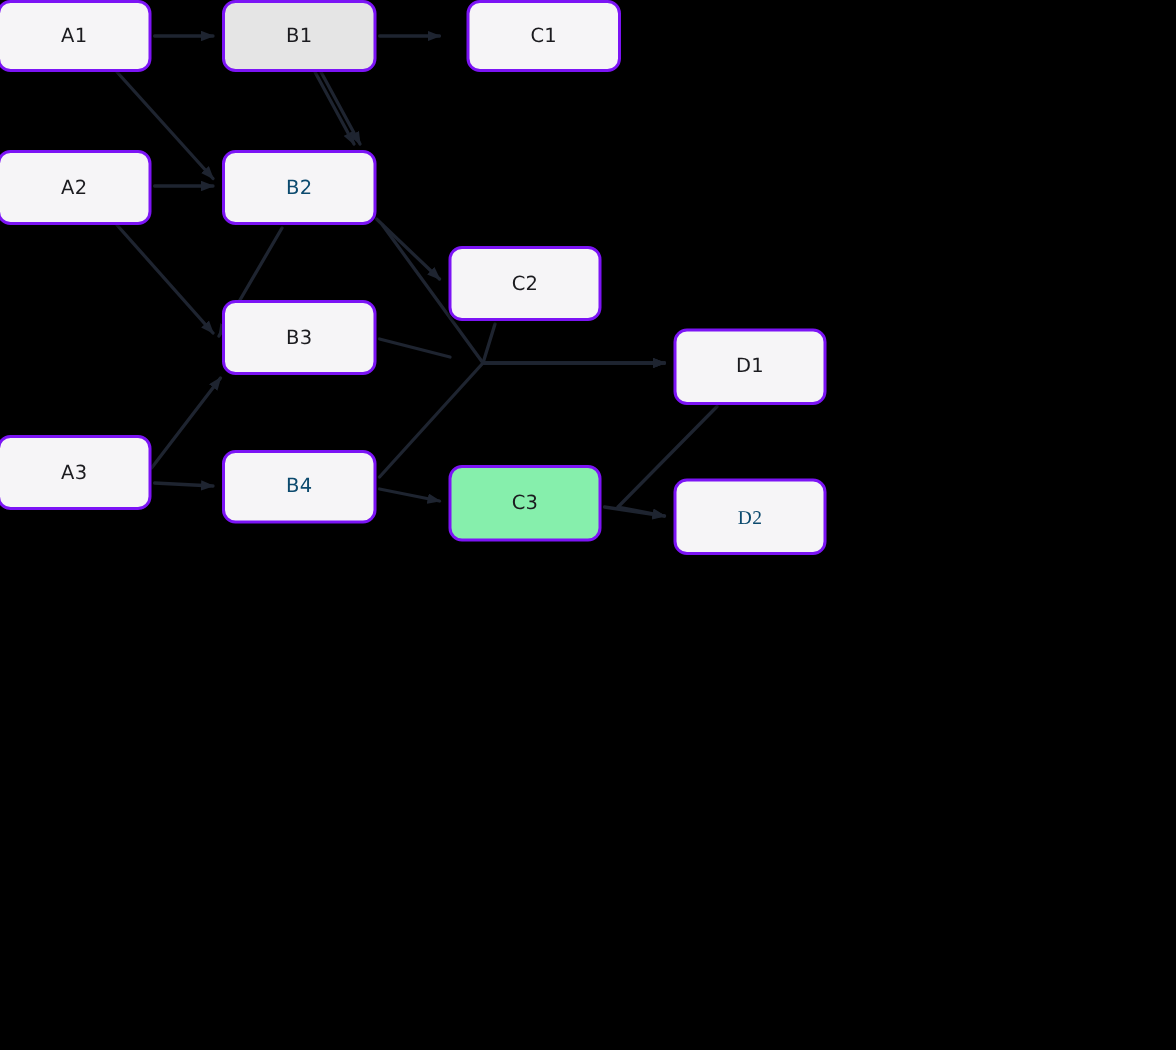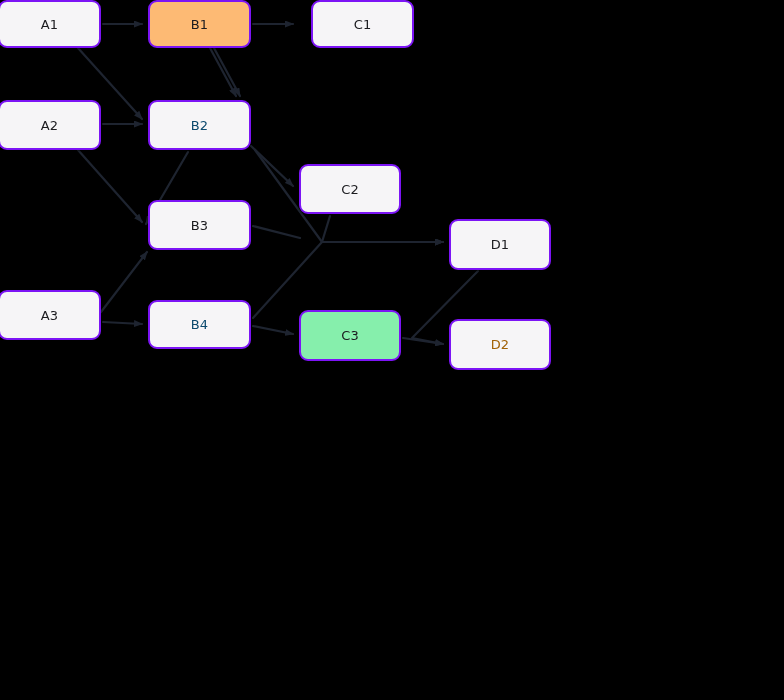--- a/index.html
+++ b/index.html
@@ -76,21 +76,21 @@
         <path d="M 253,318 L 322,242 L 443,242" fill="none" stroke="#1e2430" stroke-width="2.2" stroke-linecap="round" stroke-linejoin="round" marker-end="url(#arrowhead)"></path>
         <path d="M 403,338 L 443,344" fill="none" stroke="#1e2430" stroke-width="2.2" stroke-linecap="round" stroke-linejoin="round" marker-end="url(#arrowhead)"></path>
         <path d="M 478,271 L 412,338 L 443,344" fill="none" stroke="#1e2430" stroke-width="2.2" stroke-linecap="round" stroke-linejoin="round" marker-end="url(#arrowhead)"></path>
       </g>
   </svg>
 
   <div id="nodes-layer">
       <div class="node" style="left: -2px; top: 0px; width: 103px; height: 48px; background: rgb(246, 245, 247); border-color: rgb(124, 20, 245); color: rgb(27, 27, 31);">
         <span class="node-label">A1</span>
       </div>
-      <div class="node" style="left: 148px; top: 0px; width: 103px; height: 48px; background: #fdba74; border-color: rgb(124, 20, 245); color: rgb(27, 27, 31);">
+      <div class="node" style="left: 148px; top: 0px; width: 103px; height: 48px; background: #e5e5e5; border-color: rgb(124, 20, 245); color: rgb(27, 27, 31);">
         <span class="node-label">B1</span>
       </div>
       <div class="node" style="left: 311px; top: 0px; width: 103px; height: 48px; background: rgb(246, 245, 247); border-color: rgb(124, 20, 245); color: rgb(27, 27, 31); justify-content: center;">
         <span class="node-label">C1</span>
       </div>
       <div class="node" style="left: -2px; top: 100px; width: 103px; height: 50px; background: rgb(246, 245, 247); border-color: rgb(124, 20, 245); color: rgb(27, 27, 31);">
         <span class="node-label">A2</span>
       </div>
       <div class="node" style="left: 148px; top: 100px; width: 103px; height: 50px; background: rgb(246, 245, 247); border-color: rgb(124, 20, 245); color: #0c4a6e;">
         <span class="node-label">B2</span>
@@ -106,18 +106,18 @@
       </div>
       <div class="node" style="left: -2px; top: 290px; width: 103px; height: 50px; background: rgb(246, 245, 247); border-color: rgb(124, 20, 245); color: rgb(27, 27, 31);">
         <span class="node-label">A3</span>
       </div>
       <div class="node" style="left: 148px; top: 300px; width: 103px; height: 49px; background: rgb(246, 245, 247); border-color: rgb(124, 20, 245); color: #0c4a6e; text-align: right;">
         <span class="node-label">B4</span>
       </div>
       <div class="node" style="left: 299px; top: 310px; width: 102px; height: 51px; background: #86efac; border-color: rgb(124, 20, 245); color: rgb(27, 27, 31);">
         <span class="node-label">C3</span>
       </div>
-      <div class="node" style="left: 449px; top: 319px; width: 102px; height: 51px; background: rgb(246, 245, 247); border-color: rgb(124, 20, 245); color: #a16207;">
+      <div class="node" style="left: 449px; top: 319px; width: 102px; height: 51px; background: rgb(246, 245, 247); border-color: rgb(124, 20, 245); color: #0c4a6e; font-family: Liberation Serif, serif;">
         <span class="node-label">D2</span>
       </div>
     </div>
 
 </div>
 
 </body></html>

